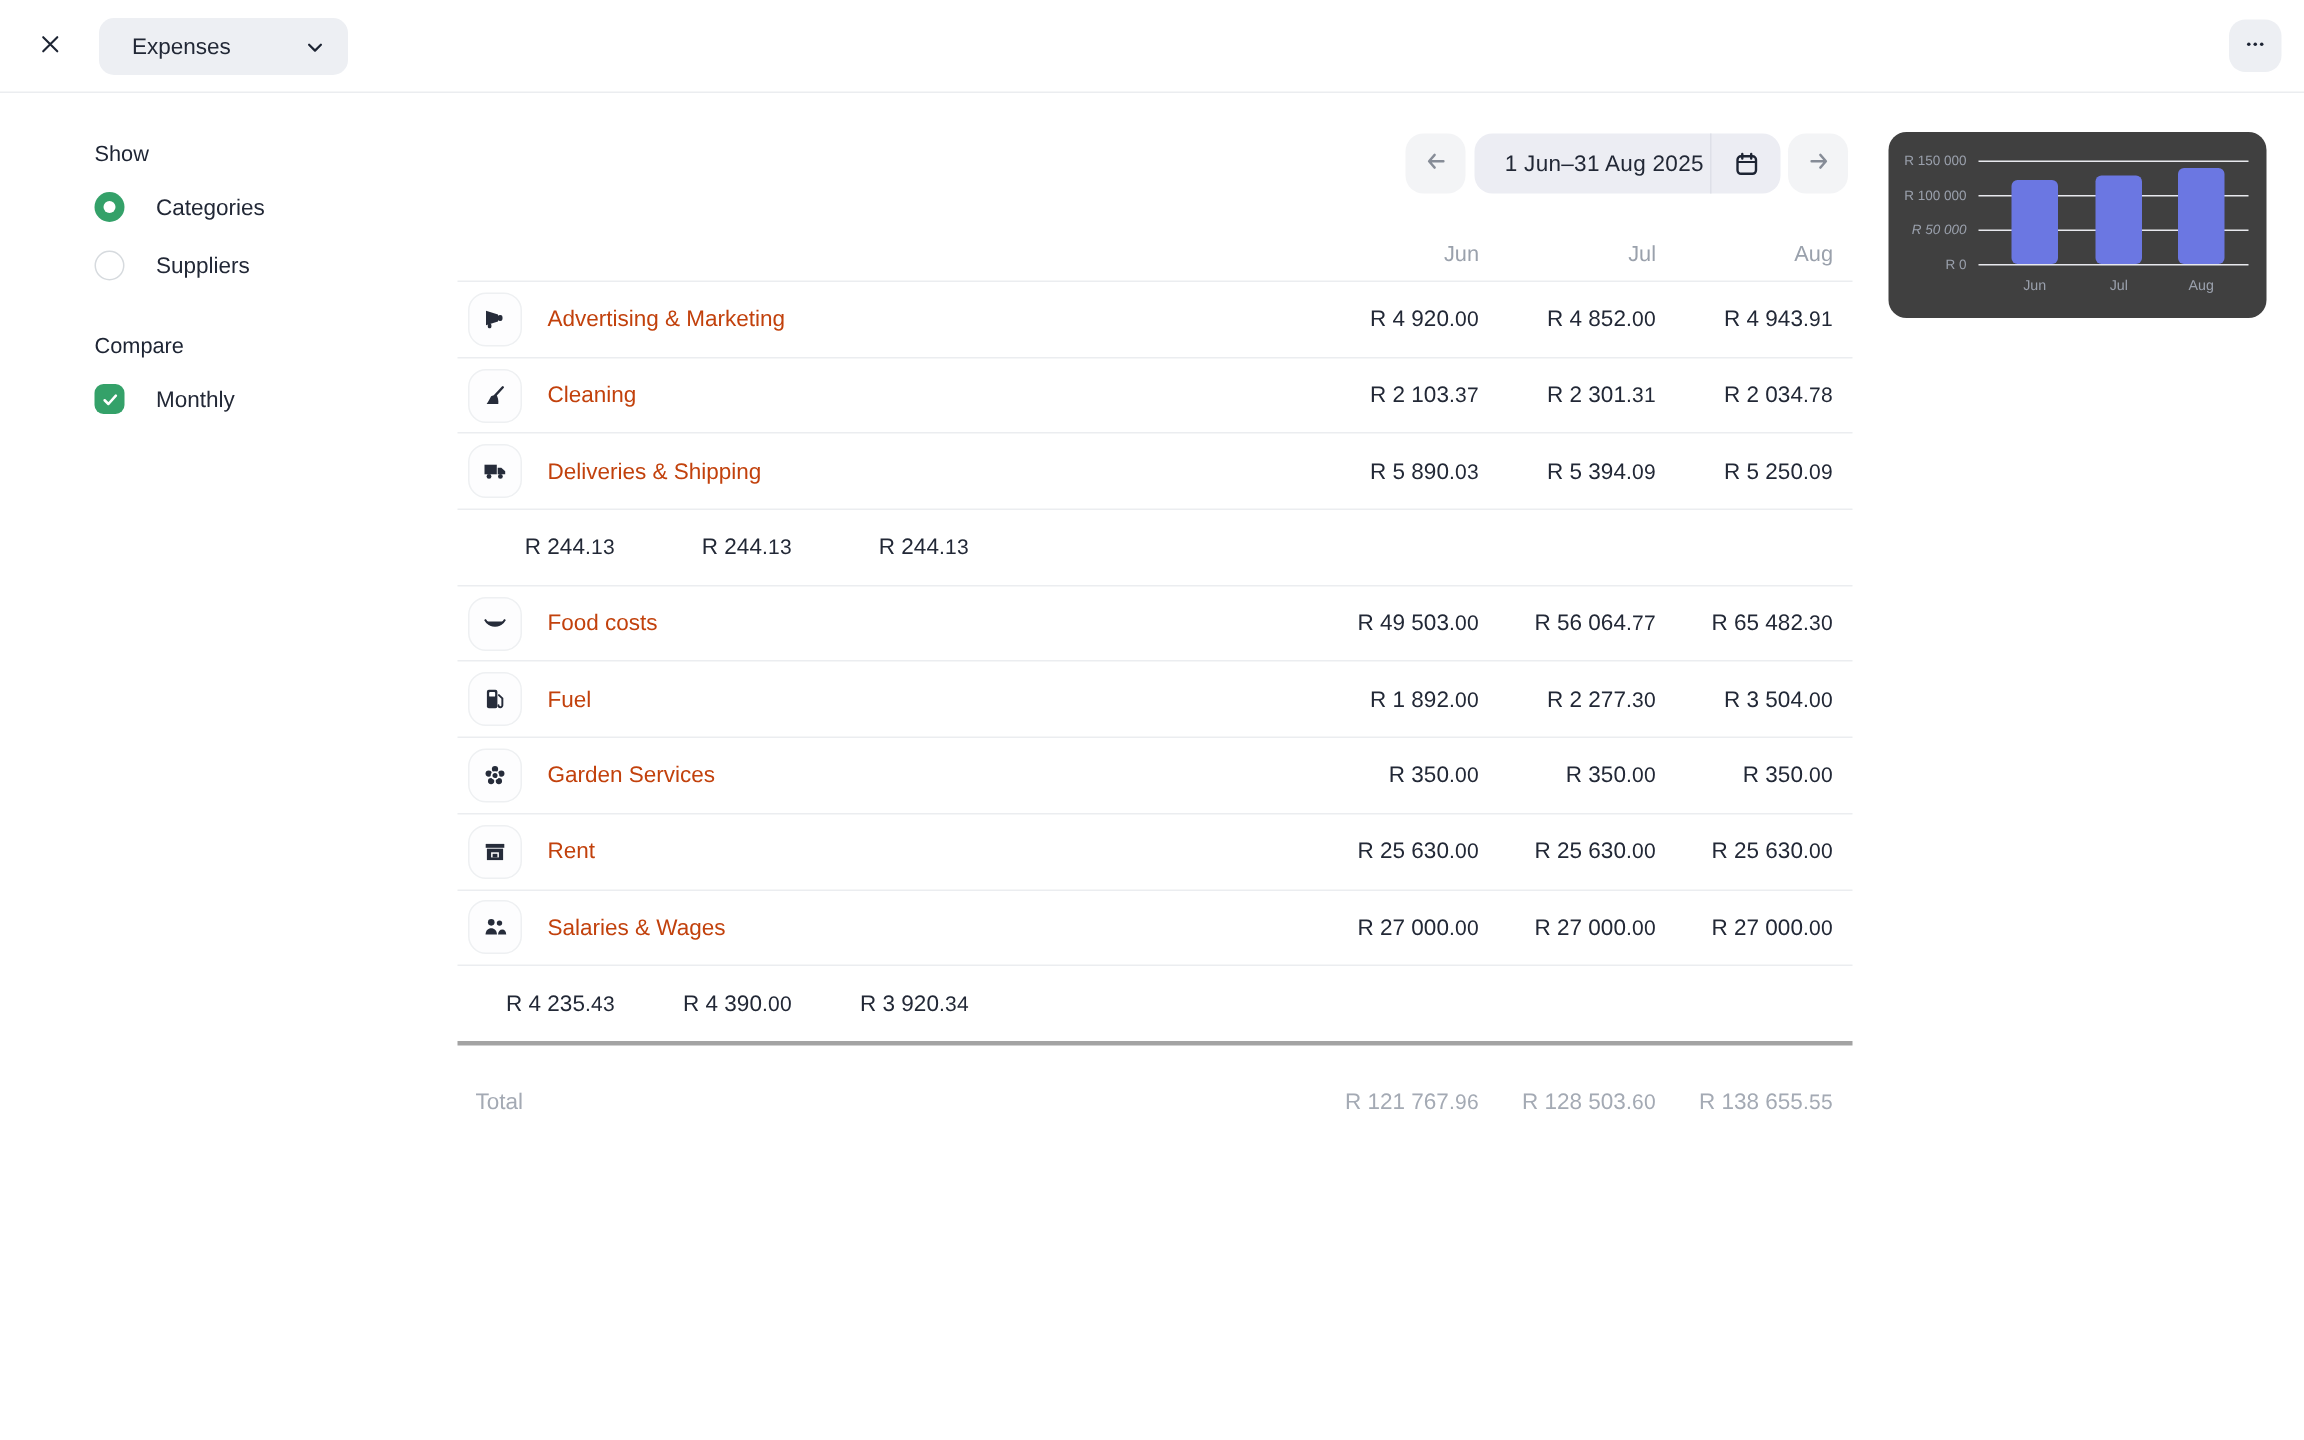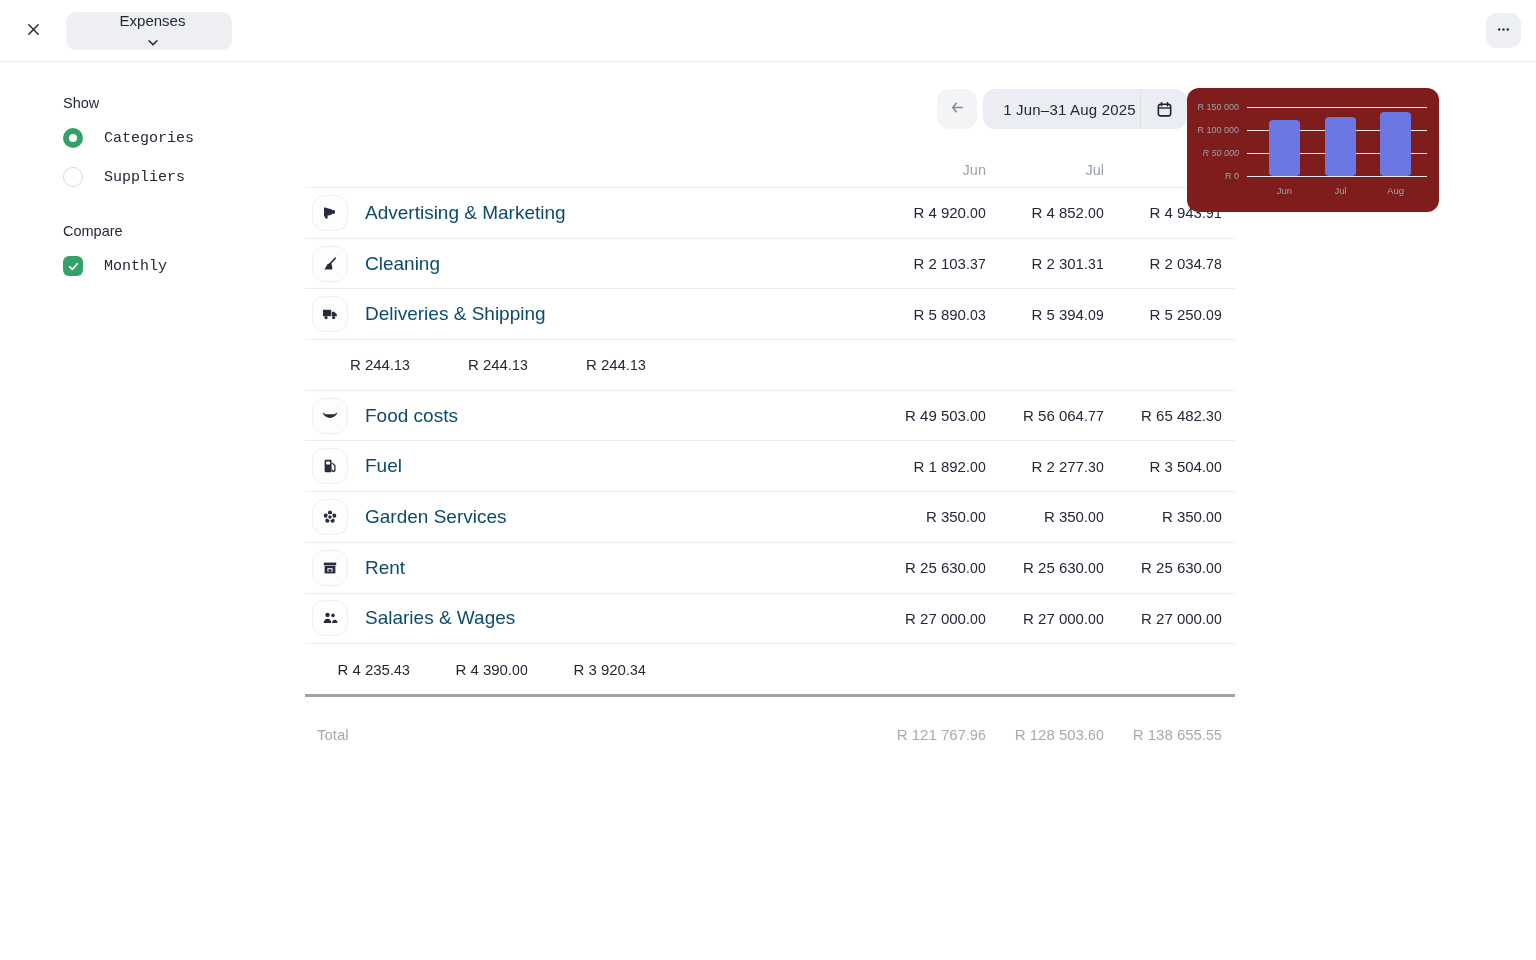--- a/index.html
+++ b/index.html
@@ -9,30 +9,30 @@
     font-family:"Liberation Sans","DejaVu Sans",sans-serif;
     -webkit-font-smoothing:antialiased;
   }
   button{font-family:inherit;border:none;background:none;padding:0;cursor:pointer;color:inherit;}
 
   
   .topbar{position:absolute;left:0;top:0;width:1536px;height:61px;background:#fff;border-bottom:1px solid #ebedf0;}
   .close-btn{position:absolute;left:24px;top:22px;width:18px;height:18px;display:flex;align-items:center;justify-content:center;}
   .close-btn svg{width:15px;height:15px;}
   .dropdown-btn{position:absolute;left:66px;top:12px;width:166px;height:38px;background:#edeff3;border-radius:10px;
-    display:flex;align-items:center;justify-content:space-between;padding:0 15px 0 22px;font-size:15px;font-weight:500;flex-direction:column;}
+    display:flex;align-items:center;justify-content:space-between;padding:0 15px 0 22px;font-size:15px;font-weight:500;}
   .dropdown-btn .chev svg{width:14px;height:14px;display:block;margin-top:2px;}
   .more-btn{position:absolute;left:1486px;top:13px;width:35px;height:35px;background:#edeff3;border-radius:11px;
     display:flex;align-items:center;justify-content:center;}
   .more-btn svg{width:15px;height:15px;}
 
   
   .sidebar{position:absolute;left:27px;top:95px;width:240px;margin-left:36px;}
   .sec-title{font-size:14.5px;color:#1d2433;margin-bottom:17px;}
-  .opt{display:flex;align-items:center;gap:21px;margin-bottom:19px;cursor:pointer;font-size:15px;font-family:Liberation Mono, monospace;}
+  .opt{display:flex;align-items:center;gap:21px;margin-bottom:19px;cursor:pointer;font-size:15px;}
   .radio{width:20px;height:20px;border-radius:50%;box-sizing:border-box;border:1.5px solid #d6dade;background:#fff;position:relative;flex:none;}
   .radio.checked{border:none;background:#34a169;}
   .radio.checked::after{content:"";position:absolute;left:6px;top:6px;width:8px;height:8px;border-radius:50%;background:#fff;}
   .checkbox{width:20px;height:20px;border-radius:6px;box-sizing:border-box;background:#34a169;display:flex;align-items:center;justify-content:center;flex:none;}
   .checkbox svg{width:13px;height:13px;}
   .sec-gap{height:17px;}
 
   
   .nav-btn{position:absolute;top:89px;width:40px;height:40px;border-radius:12px;background:#f3f4f6;display:flex;align-items:center;justify-content:center;}
   .nav-btn svg{width:17px;height:17px;}
@@ -47,28 +47,28 @@
   
   .table{position:absolute;left:305px;top:150px;width:930px;}
   .t-head{display:flex;height:37px;align-items:flex-end;padding-bottom:9px;box-sizing:border-box;}
   .t-head .spacer{flex:1;}
   .col-h{width:118px;text-align:right;font-size:14.5px;color:#9aa1ac;padding-right:13px;box-sizing:border-box;}
   .t-row{display:flex;align-items:center;height:49.7px;border-top:1px solid #ebedf0;}
   .cat-cell{flex:1;display:flex;align-items:center;gap:17px;padding-left:7px;}
   .icon-box{width:36px;height:36px;border-radius:12px;background:#fdfdfe;border:1px solid #eef0f2;box-sizing:border-box;
     display:flex;align-items:center;justify-content:center;flex:none;}
   .icon-box svg{width:16px;height:16px;}
-  .cat-label{font-size:19px;color:#0c4a6e;}
+  .cat-label{font-size:15px;color:#c2410c;}
   .val-cell{width:118px;text-align:right;font-size:15px;padding-right:13px;box-sizing:border-box;white-space:nowrap;}
   .val-cell .dec{font-size:14px;letter-spacing:.2px;}
   .t-total{display:flex;align-items:flex-end;height:46px;border-top:3px solid #a3a3a3;color:#a4aab4;}
   .t-total .total-label{flex:1;font-size:15px;padding-left:12px;}
 
   
-  .chart-card{position:absolute;left:1187px;top:88px;width:252px;height:124px;border-radius:12px;background:#7f1d1d;}
+  .chart-card{position:absolute;left:1259px;top:88px;width:252px;height:124px;border-radius:12px;background:#404040;}
   .gridline{position:absolute;height:1px;background:#e8e9ee;left:60px;width:180px;}
   .ytick{position:absolute;left:0;width:52px;text-align:right;font-size:9px;color:#9aa0ac;}
   .xtick{position:absolute;width:44px;text-align:center;font-size:9.5px;color:#9aa0ac;top:97px;}
   .bar{position:absolute;width:31px;border-radius:4px;}
 </style>
 </head>
 <body>
 
 <div class="topbar">
   <button class="close-btn">

